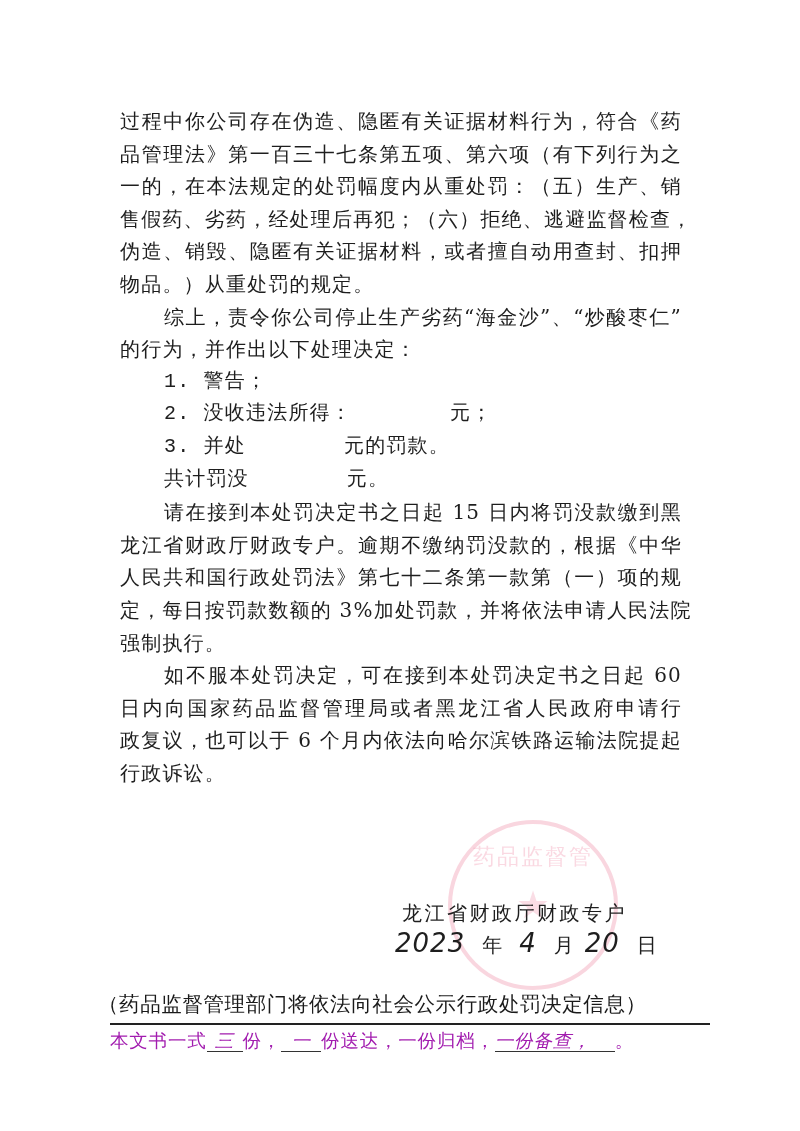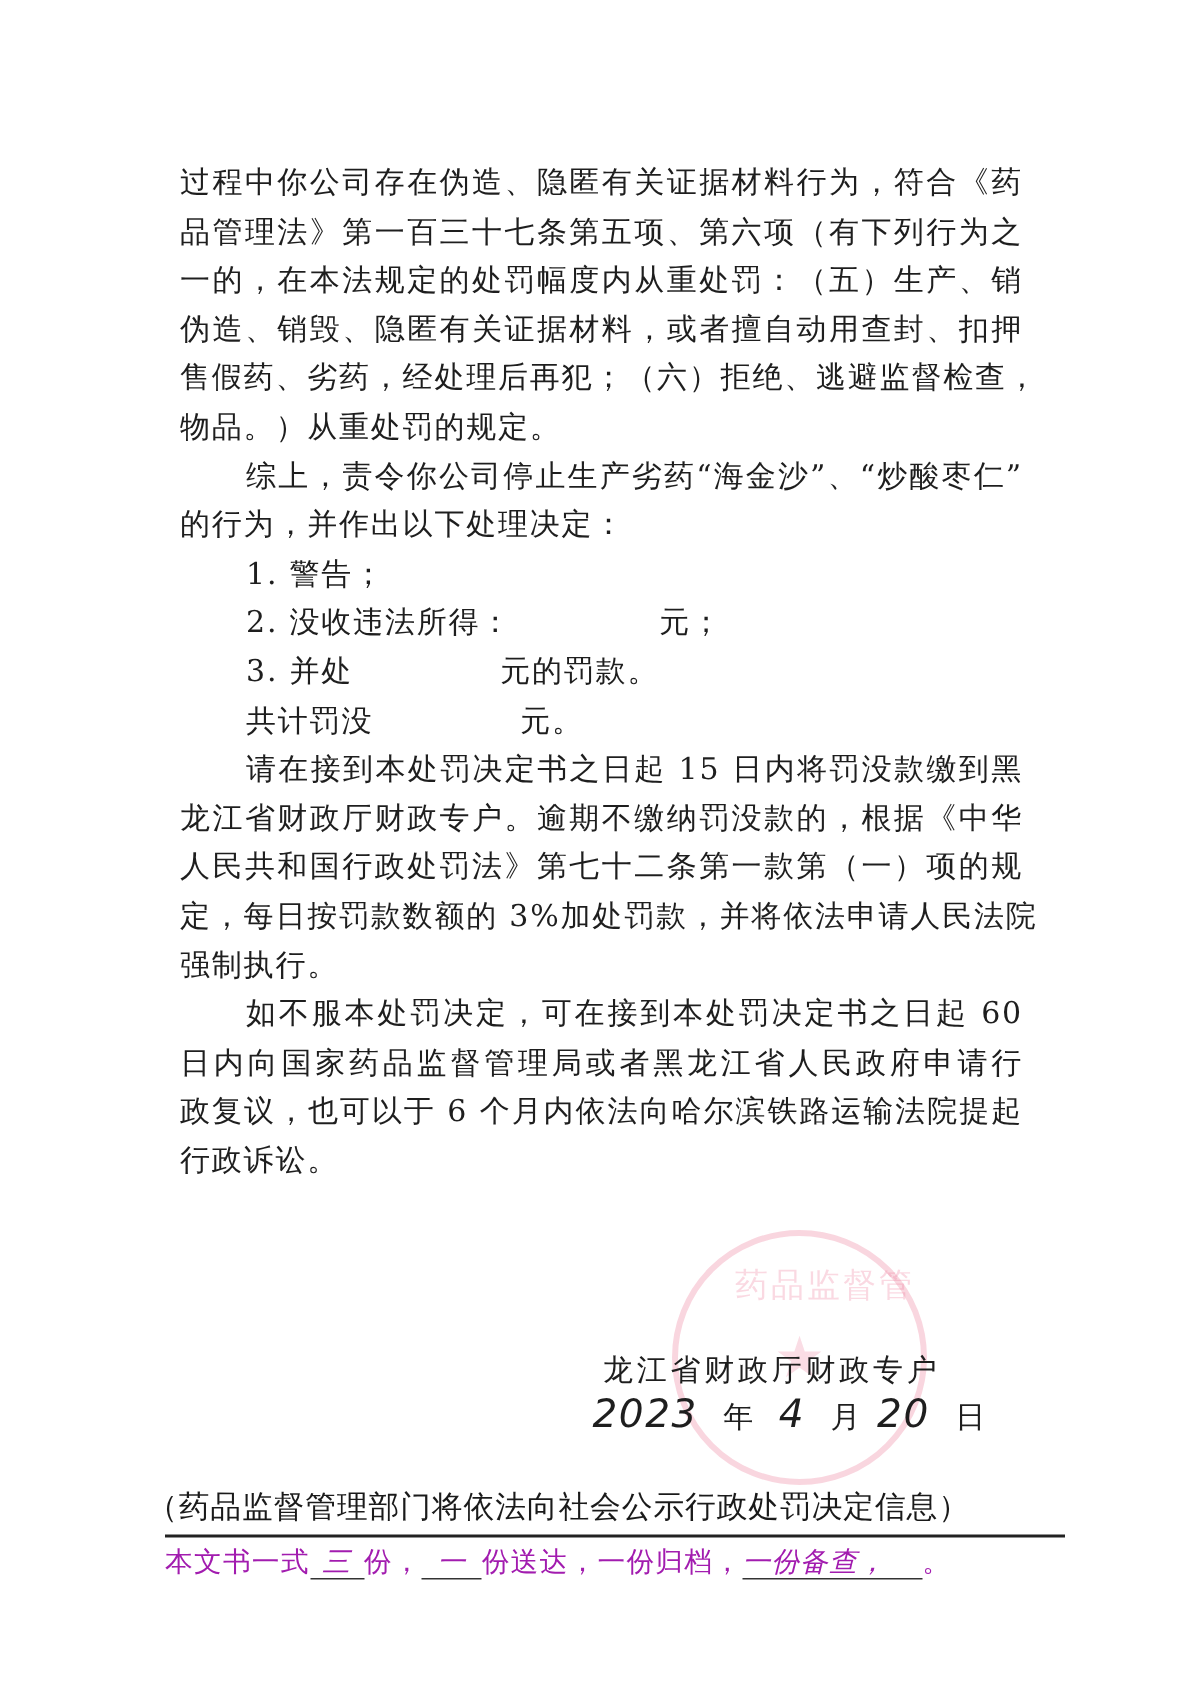--- a/index.html
+++ b/index.html
@@ -33,39 +33,39 @@
     text-align-last: left;
   }
   .line {
     display: block;
     white-space: nowrap;
     height: 32.6px;
     text-align-last: justify;
   }
   .line.last { text-align-last: left; }
   .indent { padding-left: 44px; }
-  .item { padding-left: 44px; text-align-last: left; }
+  .item { padding-left: 44px; text-align-last: left; font-family: Liberation Mono, monospace; }
   .redact {
     display: inline-block;
     vertical-align: middle;
     background: #ffffff;
   }
   .seal {
     position: absolute;
     left: 448px;
     top: 820px;
     width: 170px;
     height: 170px;
     border-radius: 50%;
     border: 4px solid rgba(236, 120, 150, 0.30);
     box-sizing: border-box;
   }
   .seal-text {
     position: absolute;
-    left: 17px; top: 0; width: 100%; height: 100%;
+    left: 0; top: 0; width: 100%; height: 100%;
     display: flex;
     align-items: flex-start;
     justify-content: center;
     padding-top: 18px;
     box-sizing: border-box;
     font-size: 22px;
     color: rgba(236, 120, 150, 0.28);
     letter-spacing: 2px;
     font-family: Liberation Mono, monospace;
   }
@@ -139,22 +139,22 @@
 </head>
 <body>
 
 <div class="page">
 
   <div class="body-text">
 
     <span class="line">过程中你公司存在伪造、隐匿有关证据材料行为，符合《药</span>
     <span class="line">品管理法》第一百三十七条第五项、第六项（有下列行为之</span>
     <span class="line">一的，在本法规定的处罚幅度内从重处罚：（五）生产、销</span>
+    <span class="line">售假药、劣药，经处理后再犯；（六）拒绝、逃避监督检查，</span>
     <span class="line">伪造、销毁、隐匿有关证据材料，或者擅自动用查封、扣押</span>
-    <span class="line">售假药、劣药，经处理后再犯；（六）拒绝、逃避监督检查，</span>
     <span class="line last">物品。）从重处罚的规定。</span>
 
     <span class="line indent">综上，责令你公司停止生产劣药“海金沙”、“炒酸枣仁”</span>
     <span class="line last">的行为，并作出以下处理决定：</span>
 
     <span class="line item"><span>1. 警告；</span></span>
     <span class="line item"><span>2. 没收违法所得：</span><span class="redact" style="width:98px;height:20px;"></span><span>元；</span></span>
     <span class="line item"><span>3. 并处</span><span class="redact" style="width:98px;height:20px;"></span><span>元的罚款。</span></span>
     <span class="line item"><span>共计罚没</span><span class="redact" style="width:98px;height:20px;"></span><span>元。</span></span>
 

